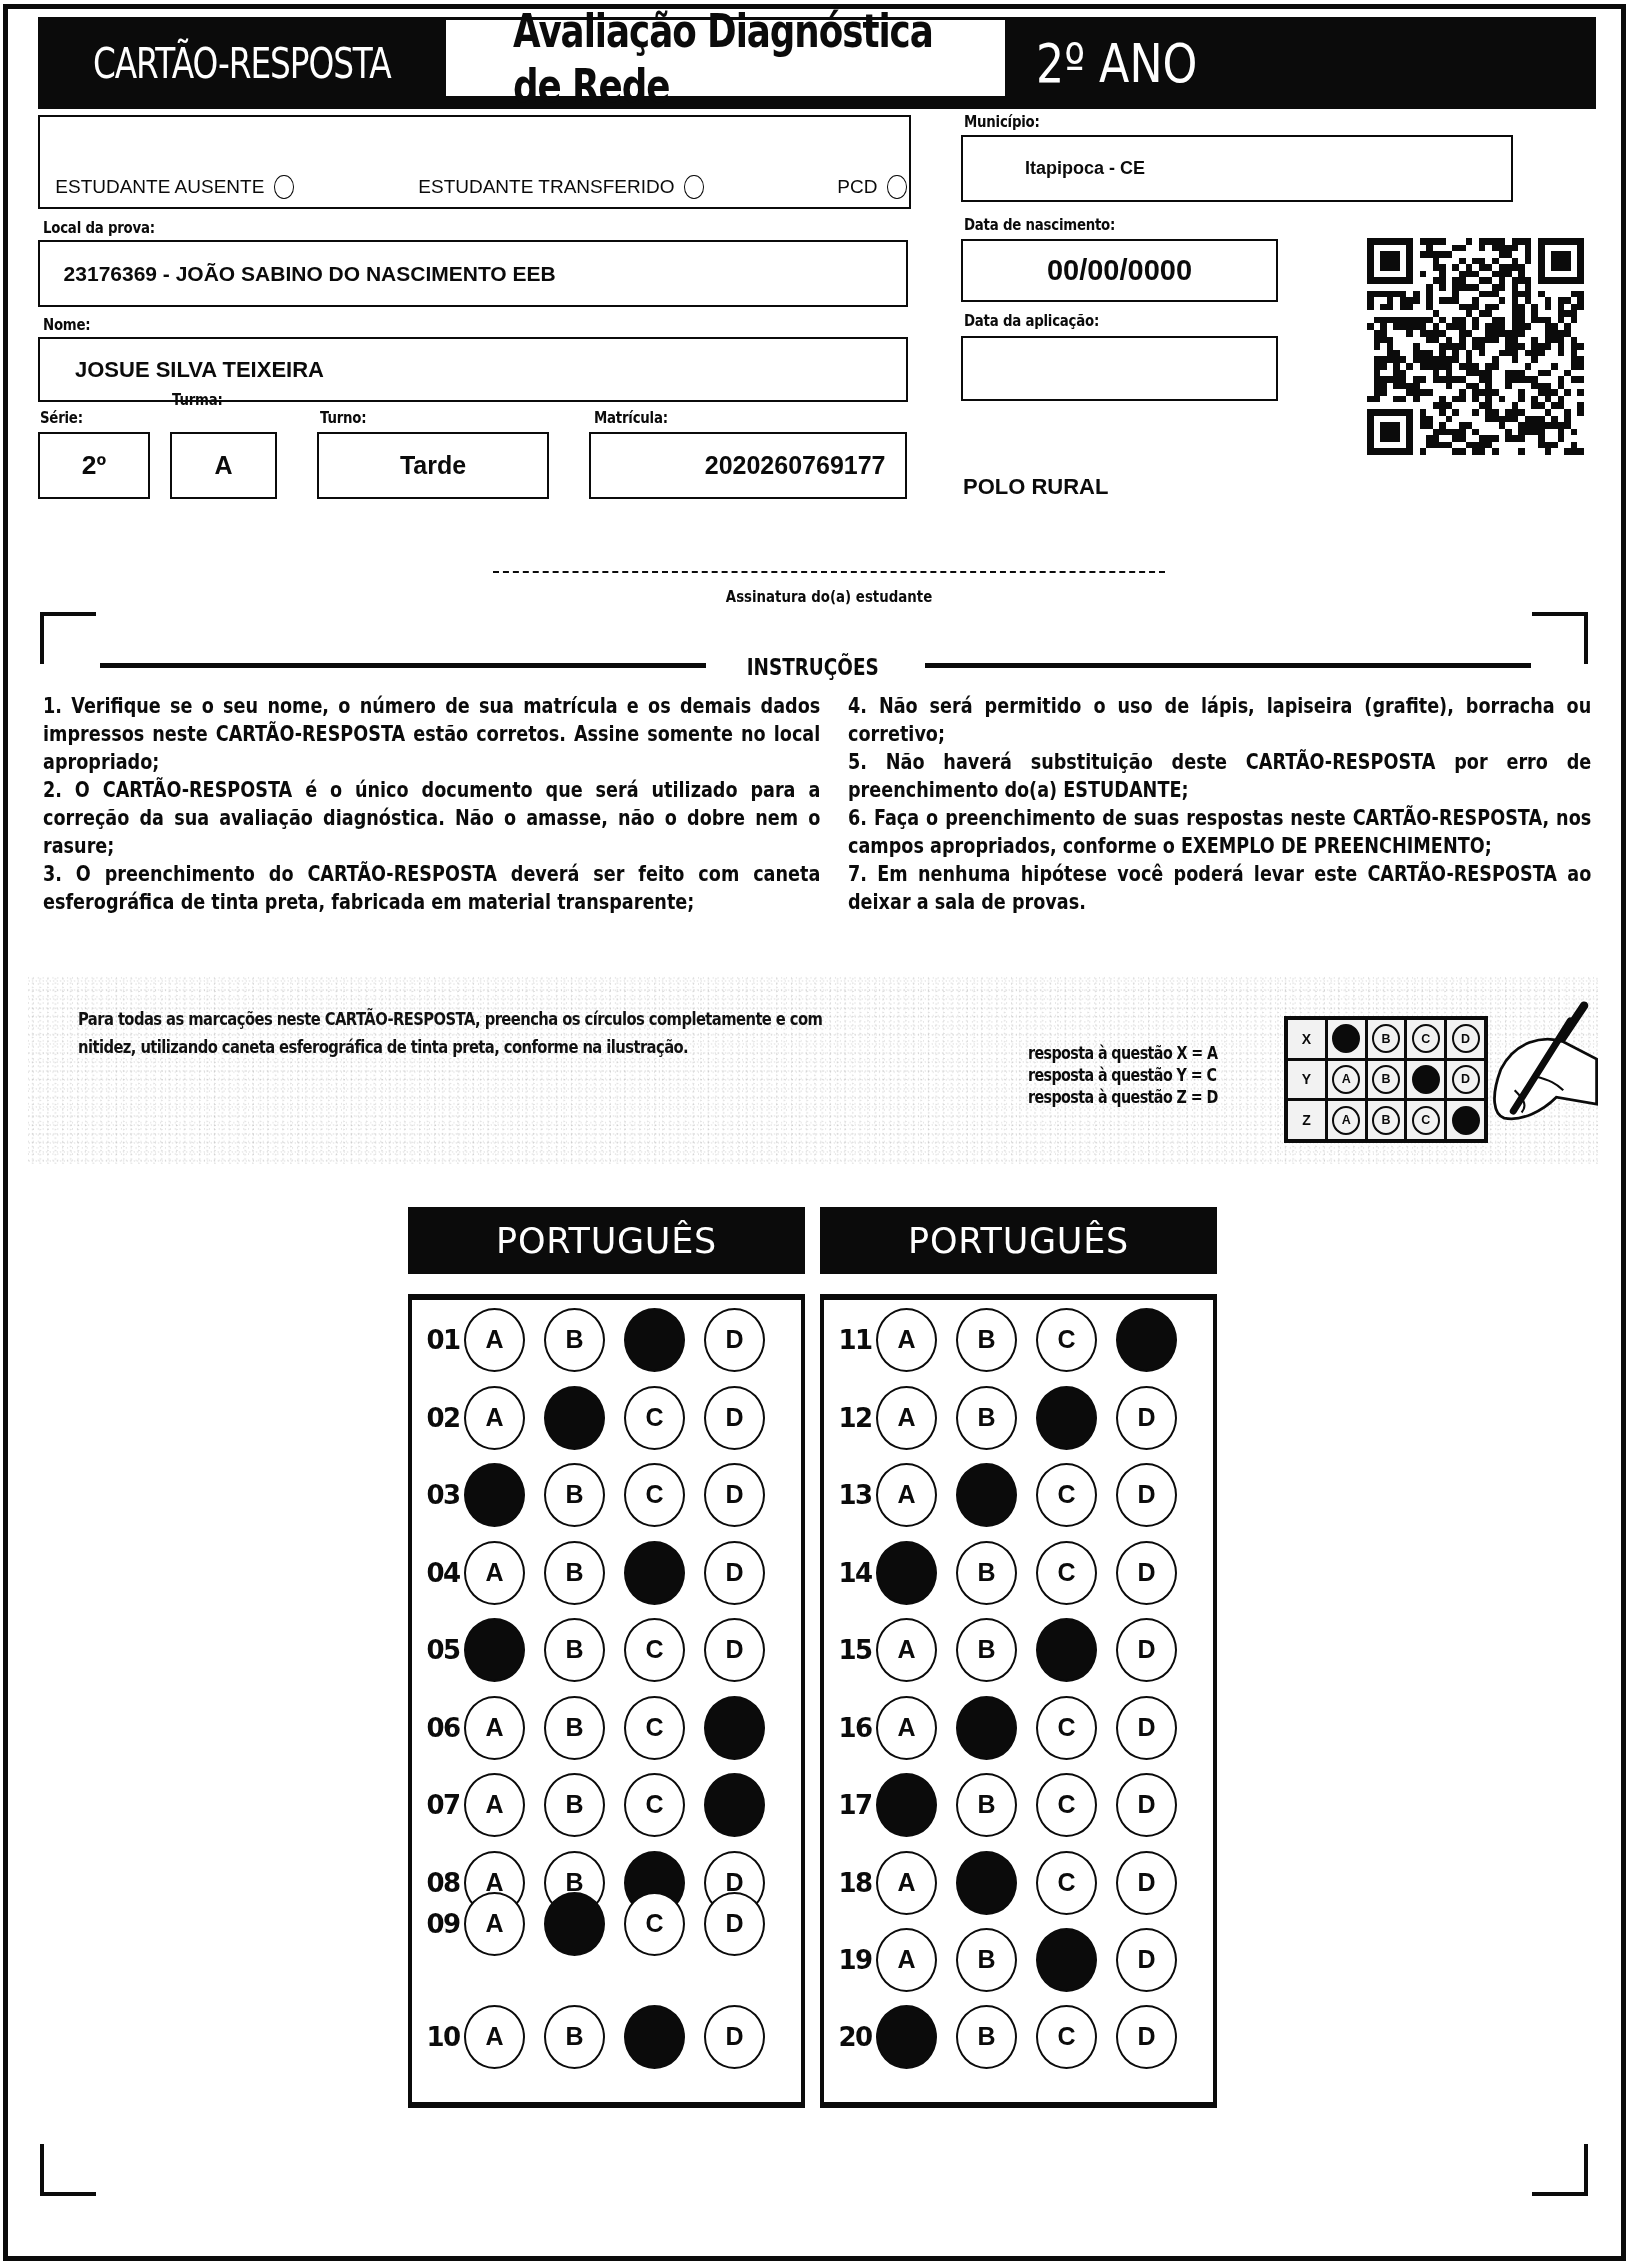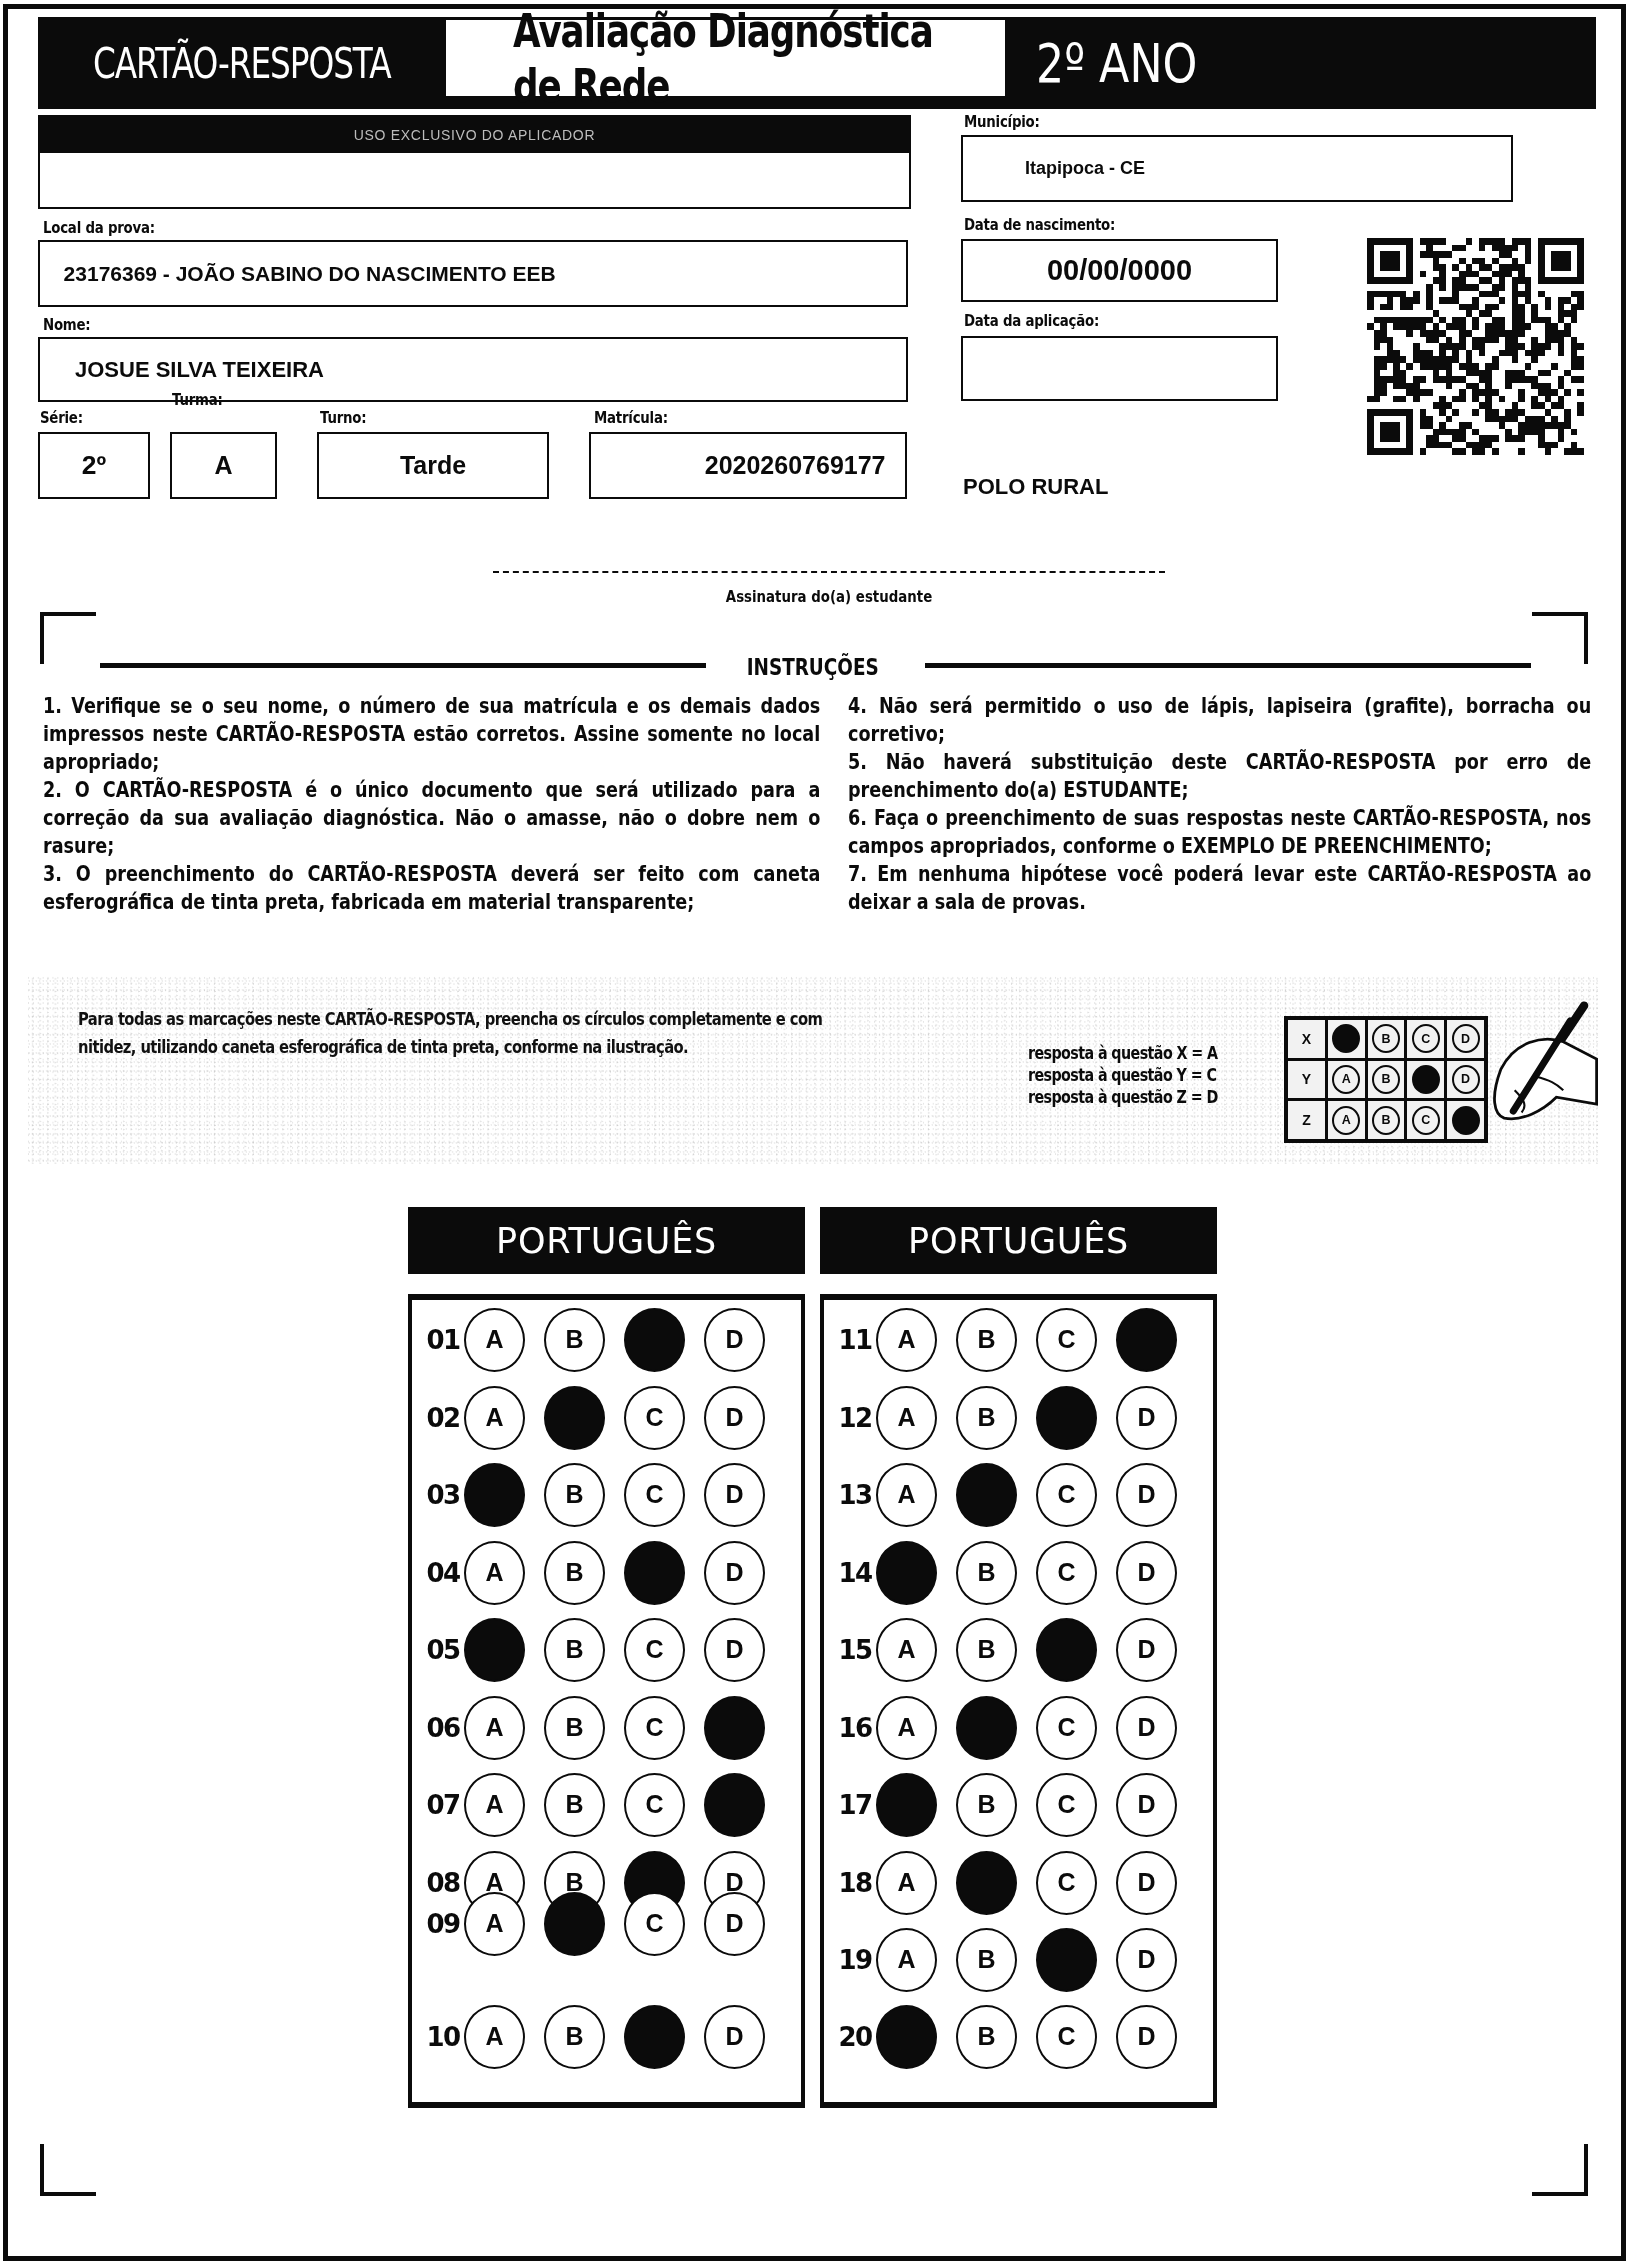--- a/index.html
+++ b/index.html
@@ -91,21 +91,34 @@
     </div>
   <div class="abs header-mid">
       <span>Avaliação Diagnóstica de Rede</span>
     </div>
   <div class="abs header-right">
       <span>2º ANO</span>
     </div>
 </div>
 
 <div class="abs uso-box">
-  <div class="abs uso-bar">USO EXCLUSIVO DO APLICADOR</div>
+  <div class="abs uso-row">
+    <div class="uso-item" style="left:0">
+      <span>ESTUDANTE AUSENTE</span>
+      <span class="ring"></span>
+    </div>
+    <div class="uso-item" style="left:363px">
+      <span>ESTUDANTE TRANSFERIDO</span>
+      <span class="ring"></span>
+    </div>
+    <div class="uso-item" style="left:782px">
+      <span>PCD</span>
+      <span class="ring"></span>
+    </div>
+  </div>
 </div>
 
 <div class="abs label" style="left:964px; top:111px;"><span>Município:</span></div>
 <div class="abs field" style="left:961px; top:135px; width:552px; height:67px; padding-left:62px; font-size:18px;">
   <span>Itapipoca - CE</span>
 </div>
 
 <div class="abs label" style="left:43px; top:217px;"><span>Local da prova:</span></div>
 <div class="abs field" style="left:38px; top:240px; width:870px; height:67px; padding-left:23.6px; font-size:21px;">
   <span>23176369 - JOÃO SABINO DO NASCIMENTO EEB</span>

